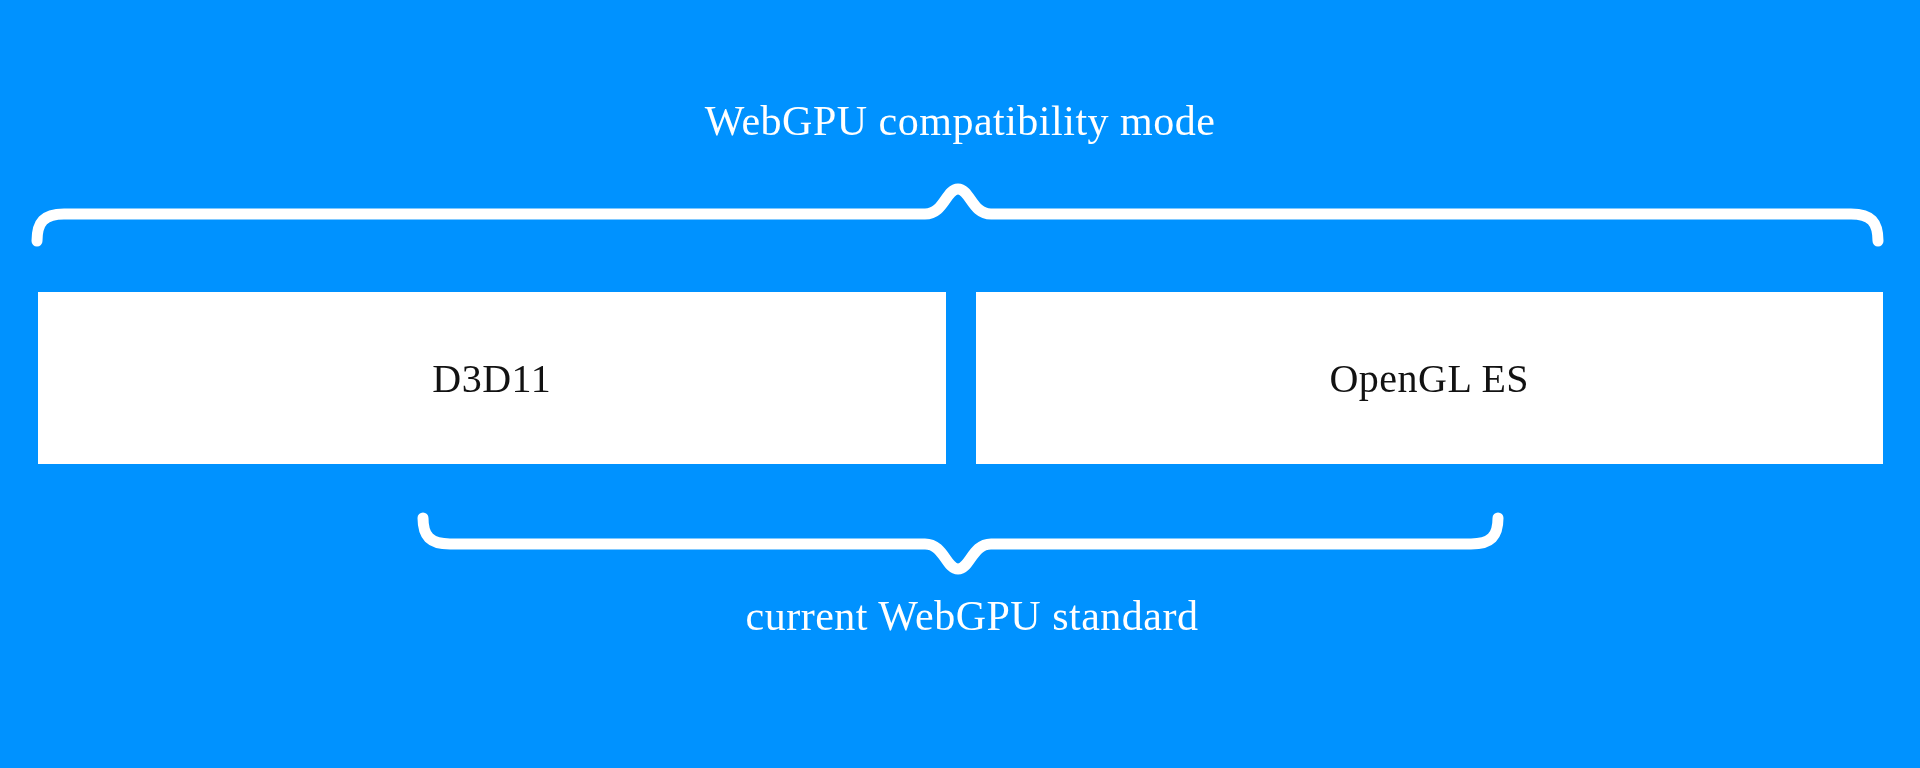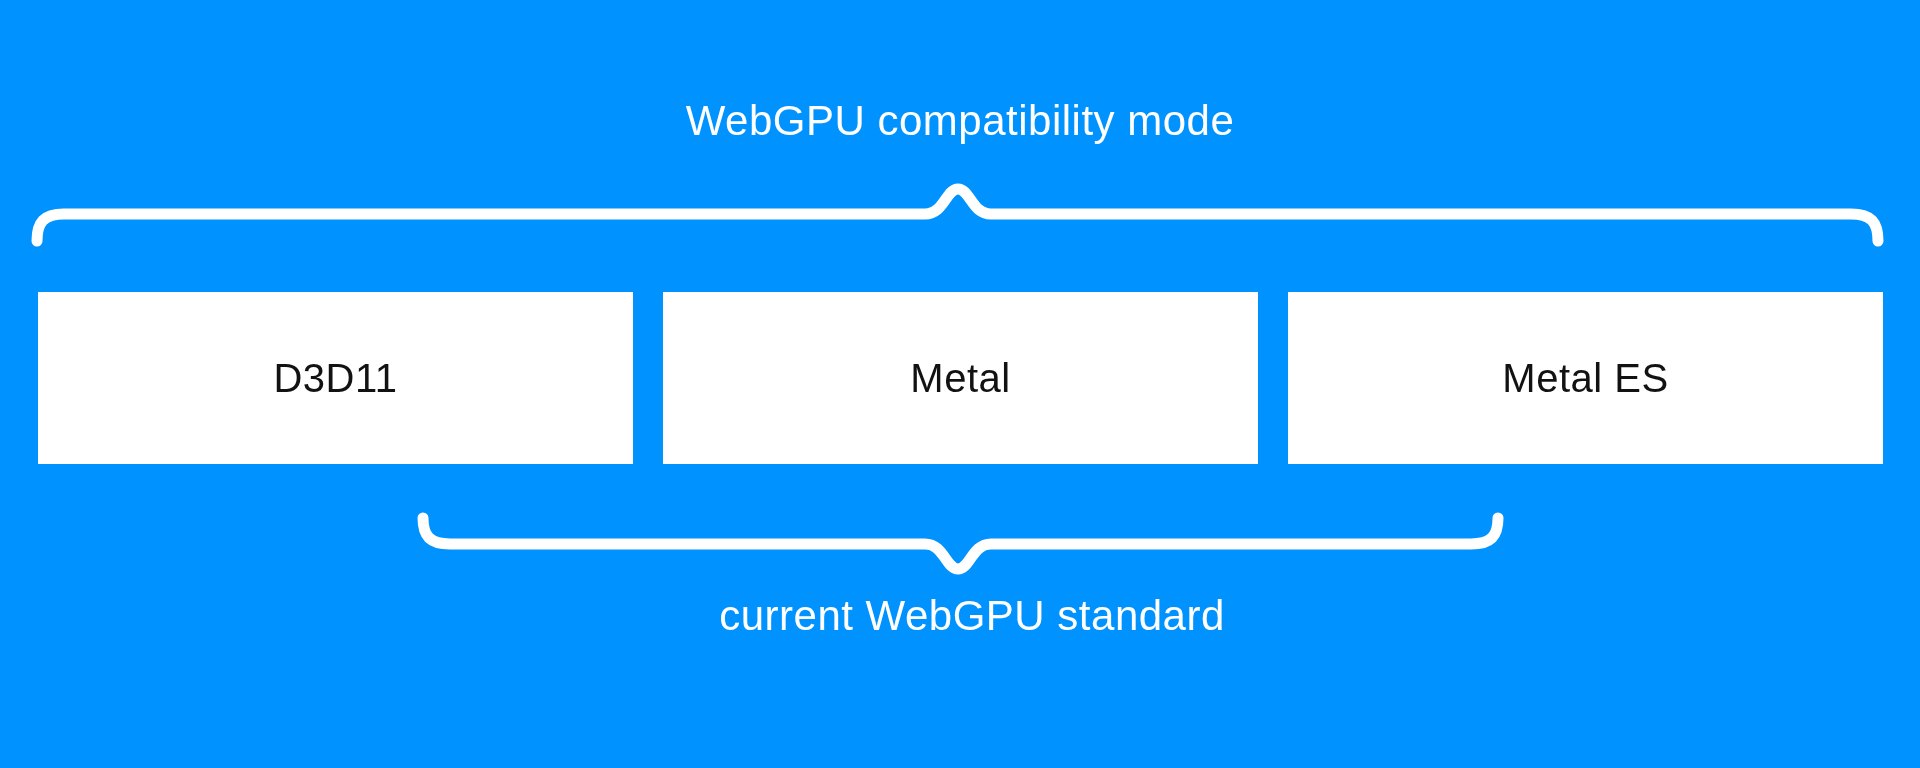--- a/index.html
+++ b/index.html
@@ -13,20 +13,21 @@
   html, body {
     width: 1920px; height: 768px;
     font-family: "Liberation Sans", "DejaVu Sans", sans-serif;
     background: var(--bg);
     overflow: hidden;
   }
   .stage {
     position: relative;
     width: 1920px; height: 599px;
     background: var(--bg);
+    font-family: Liberation Serif, serif;
   }
   .title {
     position: absolute;
     top: 95px; left: 0; right: 0;
     height: 52px; line-height: 52px;
     text-align: center;
     font-size: 42px;
     font-weight: 400;
     color: var(--title-text);
     letter-spacing: 0.5px;
@@ -98,22 +99,19 @@
              C 970 569, 972 544, 991 544
              L 1471 544
              C 1491 544, 1498 536, 1498 518"></path>
   </svg>
 
   <div class="row">
     <div class="box">
       <span class="box-label">D3D11</span>
     </div>
     <div class="box">
-      <span class="box-label">Metal</span>
-    </div>
-    <div class="box">
-      <span class="box-label">Metal ES</span>
+      <span class="box-label">OpenGL ES</span>
     </div>
   </div>
 
   <div class="caption">current WebGPU standard</div>
 
 </div>
 
 </body></html>

